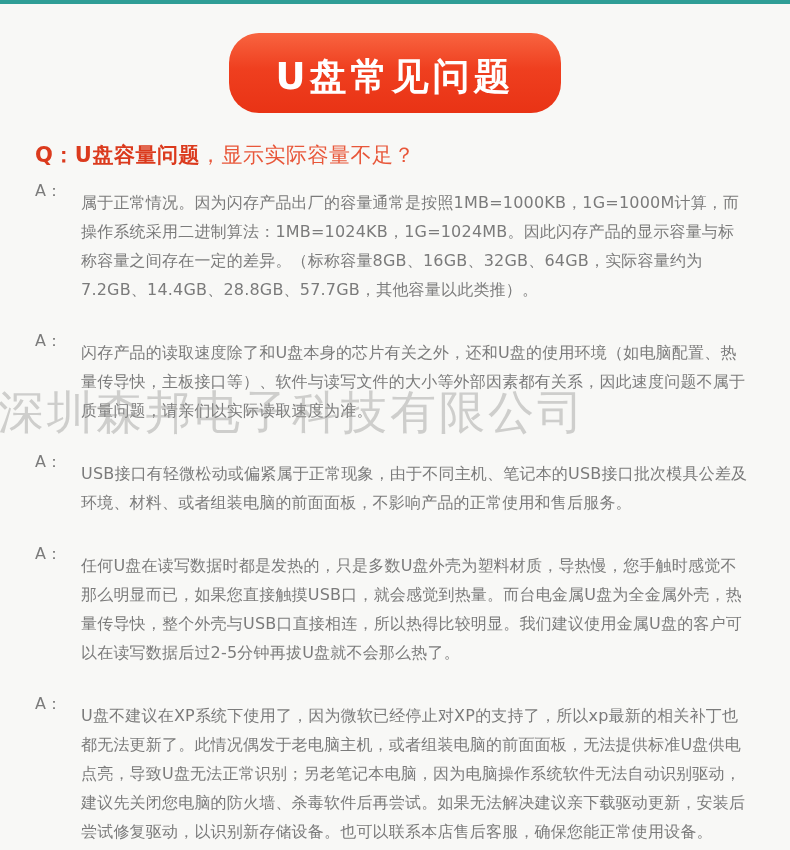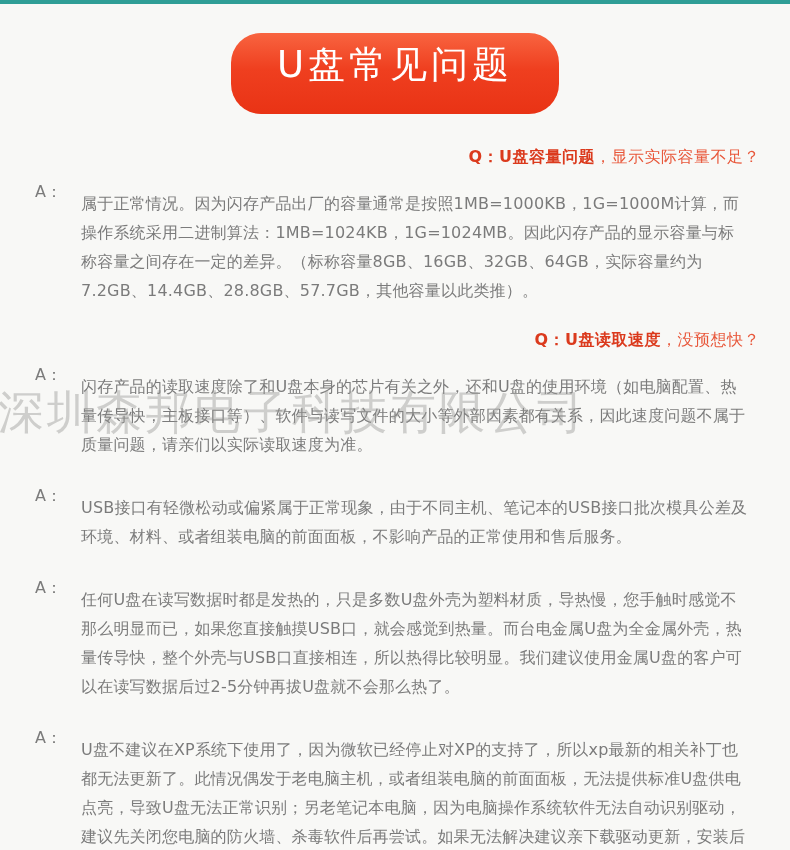--- a/index.html
+++ b/index.html
@@ -4,30 +4,30 @@
 <style>
   html,body{margin:0;padding:0;}
   body{
     width:790px;height:850px;overflow:hidden;position:relative;
     background:#f8f8f6;
     font-family:"DejaVu Sans","Liberation Sans",sans-serif;
   }
   .top-bar{height:4px;background:#2f9e96;}
   .banner-wrap{text-align:center;padding-top:29px;}
   .banner{
-    display:inline-block;height:81px;line-height:64px;padding:0 46px;
+    display:inline-block;height:56px;line-height:64px;padding:12px 46px;
     border-radius:30px;
     background:linear-gradient(180deg,#f86440 0%,#ef3f1f 45%,#e93315 100%);
-    color:#ffffff;font-size:37px;font-weight:normal;letter-spacing:4px;
+    color:#ffffff;font-size:37px;font-weight:bold;letter-spacing:4px;
   }
   .faq{padding:0 30px 0 35px;margin-top:30px;position:relative;z-index:1;}
   .qa + .qa{margin-top:10px;}
   .q{
-    margin:0 0 8px 0;font-size:16px;line-height:25px;font-weight:bold;
-    color:#db3a1d;letter-spacing:0.5px;text-align:right;
+    margin:0 0 8px 0;font-size:21px;line-height:25px;font-weight:bold;
+    color:#db3a1d;letter-spacing:0.5px;
   }
   .q .ql{color:#e8573a;font-weight:normal;}
   .a{display:flex;color:#7b7b7b;font-size:16px;line-height:29px;}
   .a .ap{flex:0 0 34px;}
   .a .at{margin:12px;flex:1;letter-spacing:0.2px;}
   .watermark{
     position:absolute;top:382px;left:-2px;z-index:2;
     font-size:46px;letter-spacing:3px;white-space:nowrap;
     color:rgba(148,148,145,0.42);font-weight:normal;pointer-events:none;
   }
@@ -47,21 +47,20 @@
 
   <section class="qa">
     <h2 class="q"><span class="qp">Q：</span><span class="qb">U盘容量问题</span><span class="ql">，显示实际容量不足？</span></h2>
     <div class="a">
       <span class="ap">A：</span>
       <p class="at">属于正常情况。因为闪存产品出厂的容量通常是按照1MB=1000KB，1G=1000M计算，而操作系统采用二进制算法：1MB=1024KB，1G=1024MB。因此闪存产品的显示容量与标称容量之间存在一定的差异。（标称容量8GB、16GB、32GB、64GB，实际容量约为7.2GB、14.4GB、28.8GB、57.7GB，其他容量以此类推）。</p>
     </div>
   </section>
 
   <section class="qa">
-    <h2 class="q"><span class="qp">Q：</span><span class="qb">U盘读取速度</span><span class="ql">，没预想快？</span></h2>
     <div class="a">
       <span class="ap">A：</span>
       <p class="at">闪存产品的读取速度除了和U盘本身的芯片有关之外，还和U盘的使用环境（如电脑配置、热量传导快，主板接口等）、软件与读写文件的大小等外部因素都有关系，因此速度问题不属于质量问题，请亲们以实际读取速度为准。</p>
     </div>
   </section>
 
   <section class="qa">
     <div class="a">
       <span class="ap">A：</span>
       <p class="at">USB接口有轻微松动或偏紧属于正常现象，由于不同主机、笔记本的USB接口批次模具公差及环境、材料、或者组装电脑的前面面板，不影响产品的正常使用和售后服务。</p>

